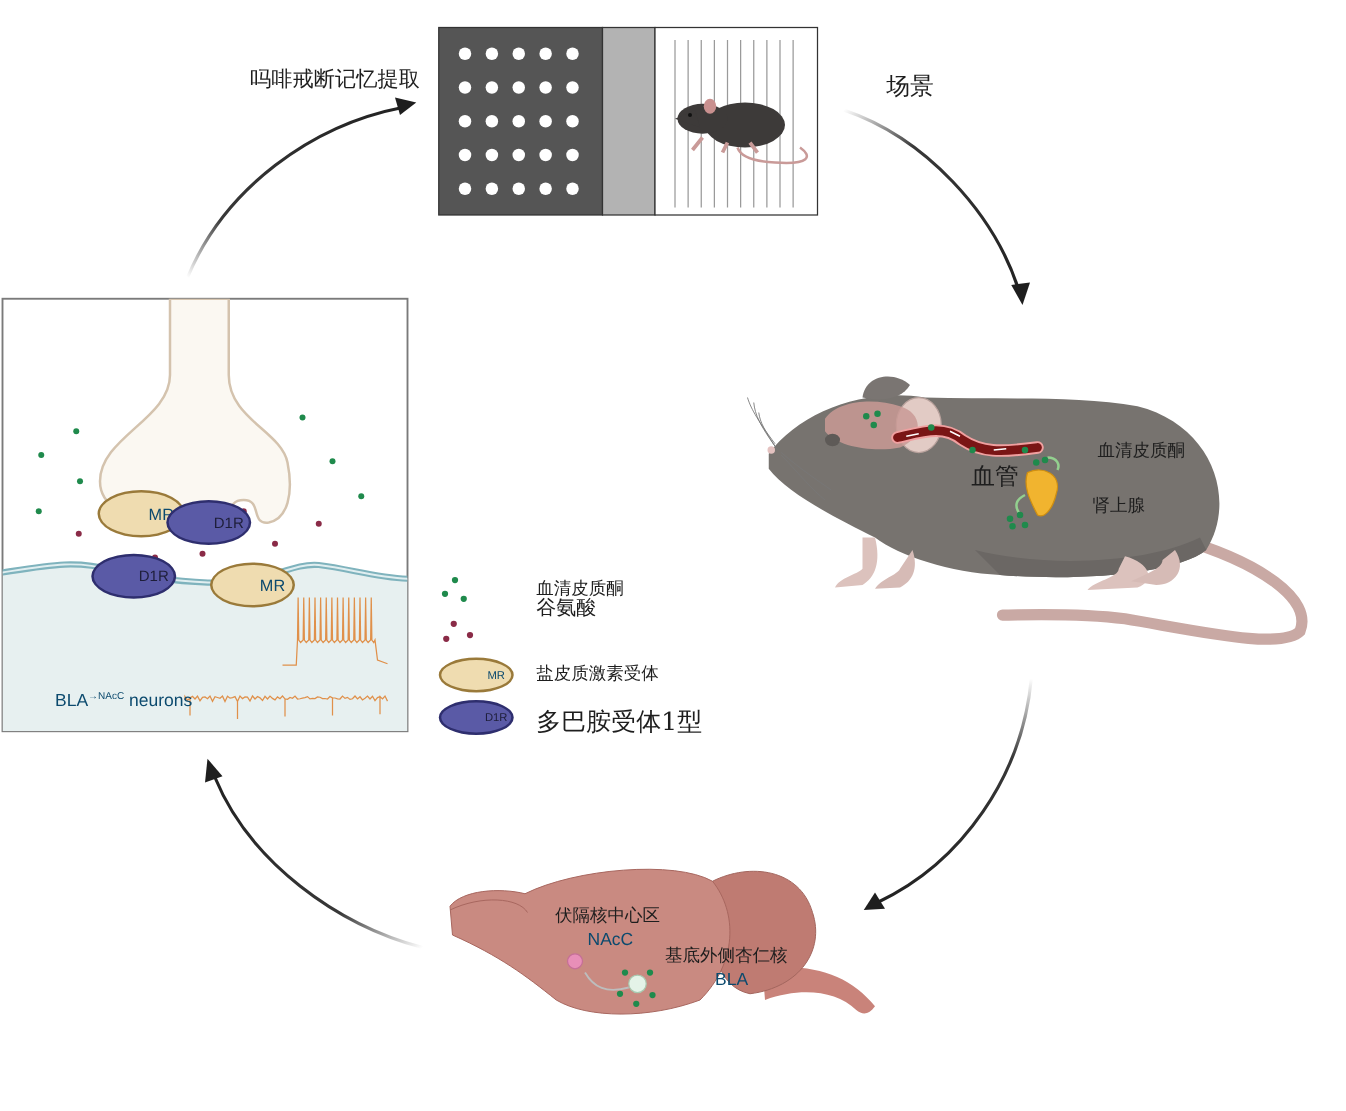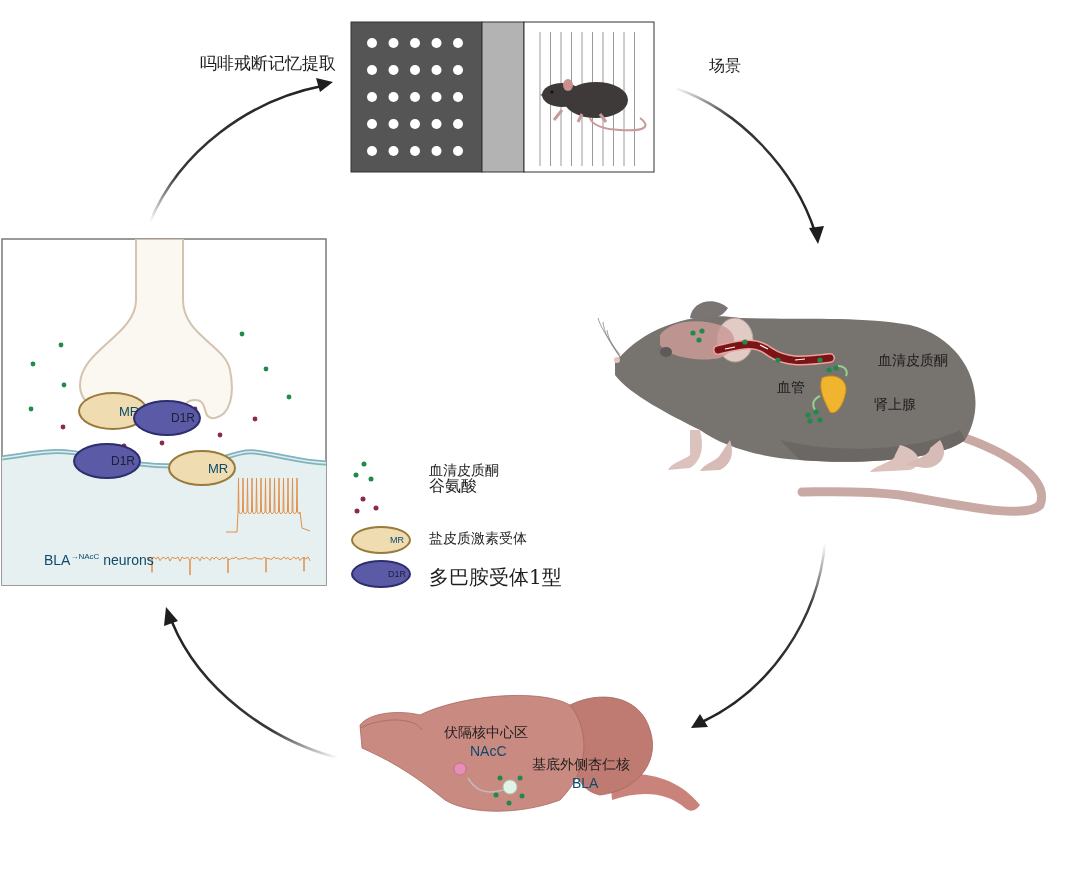--- a/index.html
+++ b/index.html
@@ -227,23 +227,23 @@
     </g>
     <g>
       <circle cx="363" cy="499" r="2.5" fill="#8a2b47"></circle>
       <circle cx="357" cy="511" r="2.5" fill="#8a2b47"></circle>
       <circle cx="376" cy="508" r="2.5" fill="#8a2b47"></circle>
     </g>
   </g>
 </svg>
 
 <div class="abs cn" style="left:168px; top:52px; font-size:17px;">吗啡戒断记忆提取</div>
-<div class="abs cn" style="left:677px; top:56px; font-size:16px;">场景</div>
-
-<div class="abs cn" style="left:745px; top:379px; font-size:14px;">血管</div>
+<div class="abs cn" style="left:677px; top:56px; font-size:19px;">场景</div>
+
+<div class="abs cn" style="left:745px; top:368px; font-size:19px;">血管</div>
 <div class="abs cn" style="left:846px; top:352px; font-size:14px;">血清皮质酮</div>
 <div class="abs cn" style="left:842px; top:396px; font-size:14px;">肾上腺</div>
 
 <div class="abs cn" style="left:412px; top:724px; font-size:14px;">伏隔核中心区</div>
 <div class="abs lbl" style="left:438px; top:743px; font-size:14px;">NAcC</div>
 <div class="abs cn" style="left:500px; top:756px; font-size:14px;text-align:right;">基底外侧杏仁核</div>
 <div class="abs lbl" style="left:540px; top:775px; font-size:14px;">BLA</div>
 
 <div class="abs lbl" style="left:78px; top:392px; width:34px; height:34px; border-radius:50%; background:#efdcb0; border:2px solid #9a7a3a; display:flex; align-items:center; justify-content:center; font-size:13px;">
     <span>MR</span>

